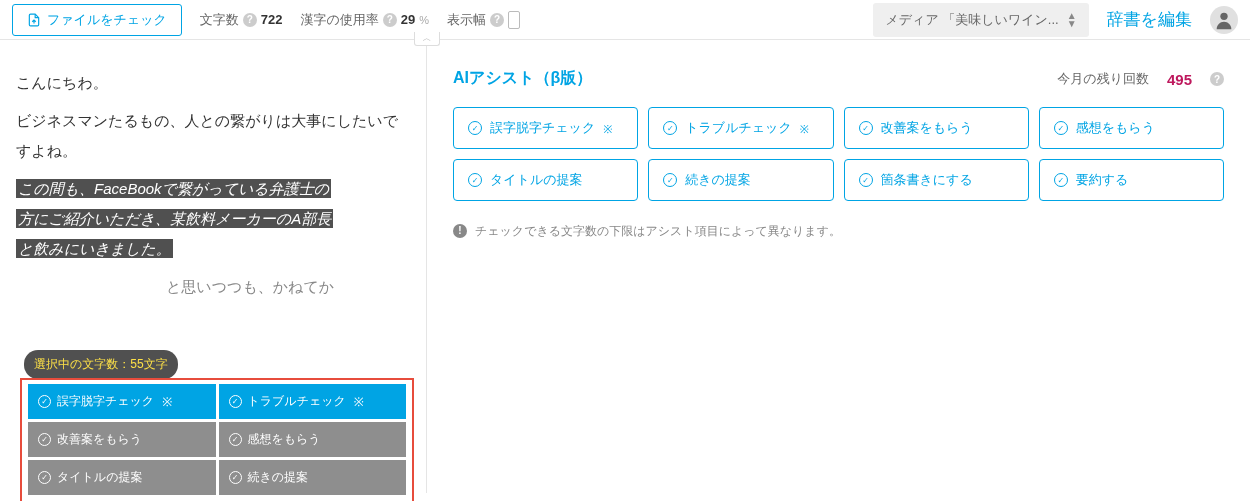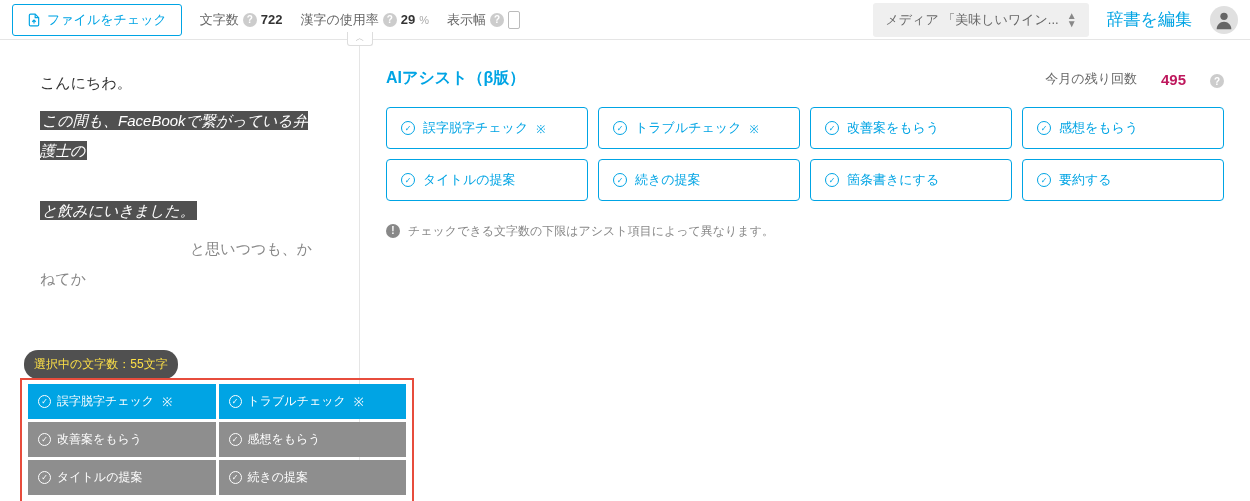--- a/index.html
+++ b/index.html
@@ -16,21 +16,21 @@
     .device-icon { display: inline-block; width: 12px; height: 18px; border: 1.5px solid #bbb; border-radius: 2px; }
     .spacer { flex: 1; }
     .media-select { display: inline-flex; align-items: center; gap: 8px; background: #efefef; padding: 8px 12px; border-radius: 3px; color: #666; font-size: 13px; cursor: pointer; }
     .media-select .arrows { font-size: 10px; line-height: 8px; color: #888; display: flex; flex-direction: column; }
     .dict-link { color: #00a4e4; font-size: 17px; cursor: pointer; }
     .avatar { width: 28px; height: 28px; border-radius: 50%; background: #e0e0e0; display: flex; align-items: center; justify-content: center; overflow: hidden; }
     .avatar svg { width: 22px; height: 22px; }
 
     
     .main { display: flex; height: calc(501px - 48px); }
-    .left-pane { width: 360px; position: relative; border-right: 1px solid #e5e5e5; padding: 28px 40px; }
+    .left-pane { width: 427px; position: relative; border-right: 1px solid #e5e5e5; padding: 28px 16px; }
     .right-pane { flex: 1; padding: 28px 26px; position: relative; }
 
     
     .collapse-tab { position: absolute; left: -13px; top: -8px; width: 26px; height: 14px; border: 1px solid #ddd; border-top: none; background: #fff; border-radius: 0 0 3px 3px; display: flex; align-items: center; justify-content: center; color: #bbb; font-size: 9px; }
 
     
     .doc-text p { font-size: 15px; line-height: 2; margin-bottom: 8px; }
     .sel { background: #505050; color: #fff; padding: 1px 2px; font-style: italic; }
     .line-sel { display: inline; }
     .faded-line { color: #888; font-size: 15px; line-height: 2; }
@@ -40,21 +40,21 @@
     .float-grid-wrap { position: absolute; left: 20px; top: 338px; width: 394px; border: 2px solid #e74c3c; padding: 4px 6px 8px; }
     .float-grid { display: grid; grid-template-columns: 1fr 1fr; gap: 3px; }
     .fg-btn { display: flex; align-items: center; gap: 6px; padding: 9px 10px; font-size: 12px; color: #fff; cursor: pointer; position: relative; }
     .fg-btn .check { width: 13px; height: 13px; border: 1.5px solid currentColor; border-radius: 50%; display: inline-flex; align-items: center; justify-content: center; font-size: 8px; }
     .fg-blue { background: #00a4e4; }
     .fg-gray { background: #8e8e8e; }
     .fg-btn .ast { margin-left: 2px; }
 
     
     .ai-title { color: #00a4e4; font-weight: bold; font-size: 16px; margin-bottom: 18px; }
-    .remaining { position: absolute; right: 26px; top: 30px; color: #666; font-size: 13px; display: flex; align-items: flex-end; gap: 24px; }
+    .remaining { position: absolute; right: 26px; top: 30px; color: #666; font-size: 13px; display: flex; align-items: center; gap: 18px; }
     .remaining .n { font-weight: bold; font-size: 15px; color: #be185d; }
     .remaining .help { display: inline-flex; width: 14px; height: 14px; border-radius: 50%; background: #ccc; color: #fff; align-items: center; justify-content: center; font-size: 10px; font-weight: bold; }
     .assist-grid { display: grid; grid-template-columns: repeat(4, 1fr); gap: 10px; margin-bottom: 20px; }
     .assist-btn { display: flex; align-items: center; gap: 8px; border: 1px solid #00a4e4; color: #00a4e4; background: #fff; padding: 11px 14px; border-radius: 4px; font-size: 13px; cursor: pointer; }
     .assist-btn .check { width: 14px; height: 14px; border: 1.5px solid currentColor; border-radius: 50%; display: inline-flex; align-items: center; justify-content: center; font-size: 8px; }
     .assist-btn .ast { font-size: 11px; }
     .note { display: flex; align-items: flex-start; gap: 8px; color: #888; font-size: 12px; line-height: 1.8; }
     .note .warn { width: 14px; height: 14px; border-radius: 50%; background: #888; color: #fff; display: inline-flex; align-items: center; justify-content: center; font-size: 10px; font-weight: bold; flex-shrink: 0; margin-top: 3px; }
   </style>
 </head>
@@ -106,23 +106,24 @@
         <circle cx="12" cy="8" r="4"></circle>
         <path d="M4 22c0-4.4 3.6-8 8-8s8 3.6 8 8"></path>
       </svg>
   </div>
 </div>
 
 <div class="main">
   <div class="left-pane">
     <div class="doc-text">
       <p>こんにちわ。</p>
+      <p>ビジネスマンたるもの、人との繋がりは大事にしたいですよね。</p>
       <p>
         <span class="sel line-sel">この間も、FaceBookで繋がっている弁護士の</span><br>
-        <br>
+        <span class="sel line-sel">方にご紹介いただき、某飲料メーカーのA部長</span><br>
         <span class="sel line-sel">と飲みにいきました。</span>
       </p>
       <p class="faded-line">　　　　　　　　　　<span>と思いつつも、かねてか</span></p>
     </div>
 
     <div class="sel-count">選択中の文字数：55文字</div>
 
     <div class="float-grid-wrap">
       <div class="float-grid" id="float-grid">
           <div class="fg-btn fg-blue">

